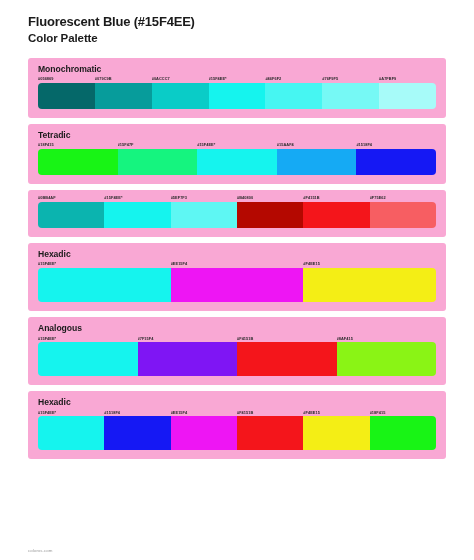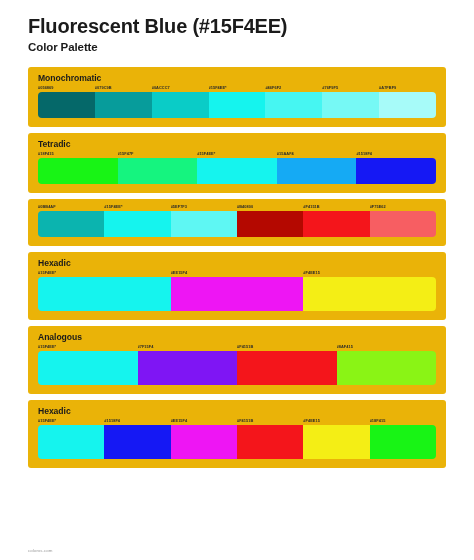--- a/index.html
+++ b/index.html
@@ -14,40 +14,40 @@
     -webkit-font-smoothing: antialiased;
     overflow: hidden;
     position: relative;
   }
   .page {
     padding: 14px 28px 0 28px;
     box-sizing: border-box;
     width: 474px;
   }
   .title {
-    font-size: 20px;
+    font-size: 13px;
     font-weight: bold;
     color: #1b1b1b;
     letter-spacing: -0.2px;
     line-height: 1.25;
     margin: 0;
   }
   .subtitle {
     font-size: 11.5px;
     font-weight: bold;
     color: #1b1b1b;
     letter-spacing: -0.1px;
     line-height: 1.3;
     margin: 1px 0 0 0;
   }
   .sections {
     margin-top: 12px;
   }
   .section {
-    background: #eab308;
+    background: #f9a8d4;
     border-radius: 3px;
     padding: 6px 10px 9px 10px;
     margin-bottom: 6px;
     box-sizing: border-box;
   }
   .section-title {
     font-size: 8.6px;
     font-weight: bold;
     color: #1b1b1b;
     letter-spacing: -0.05px;

